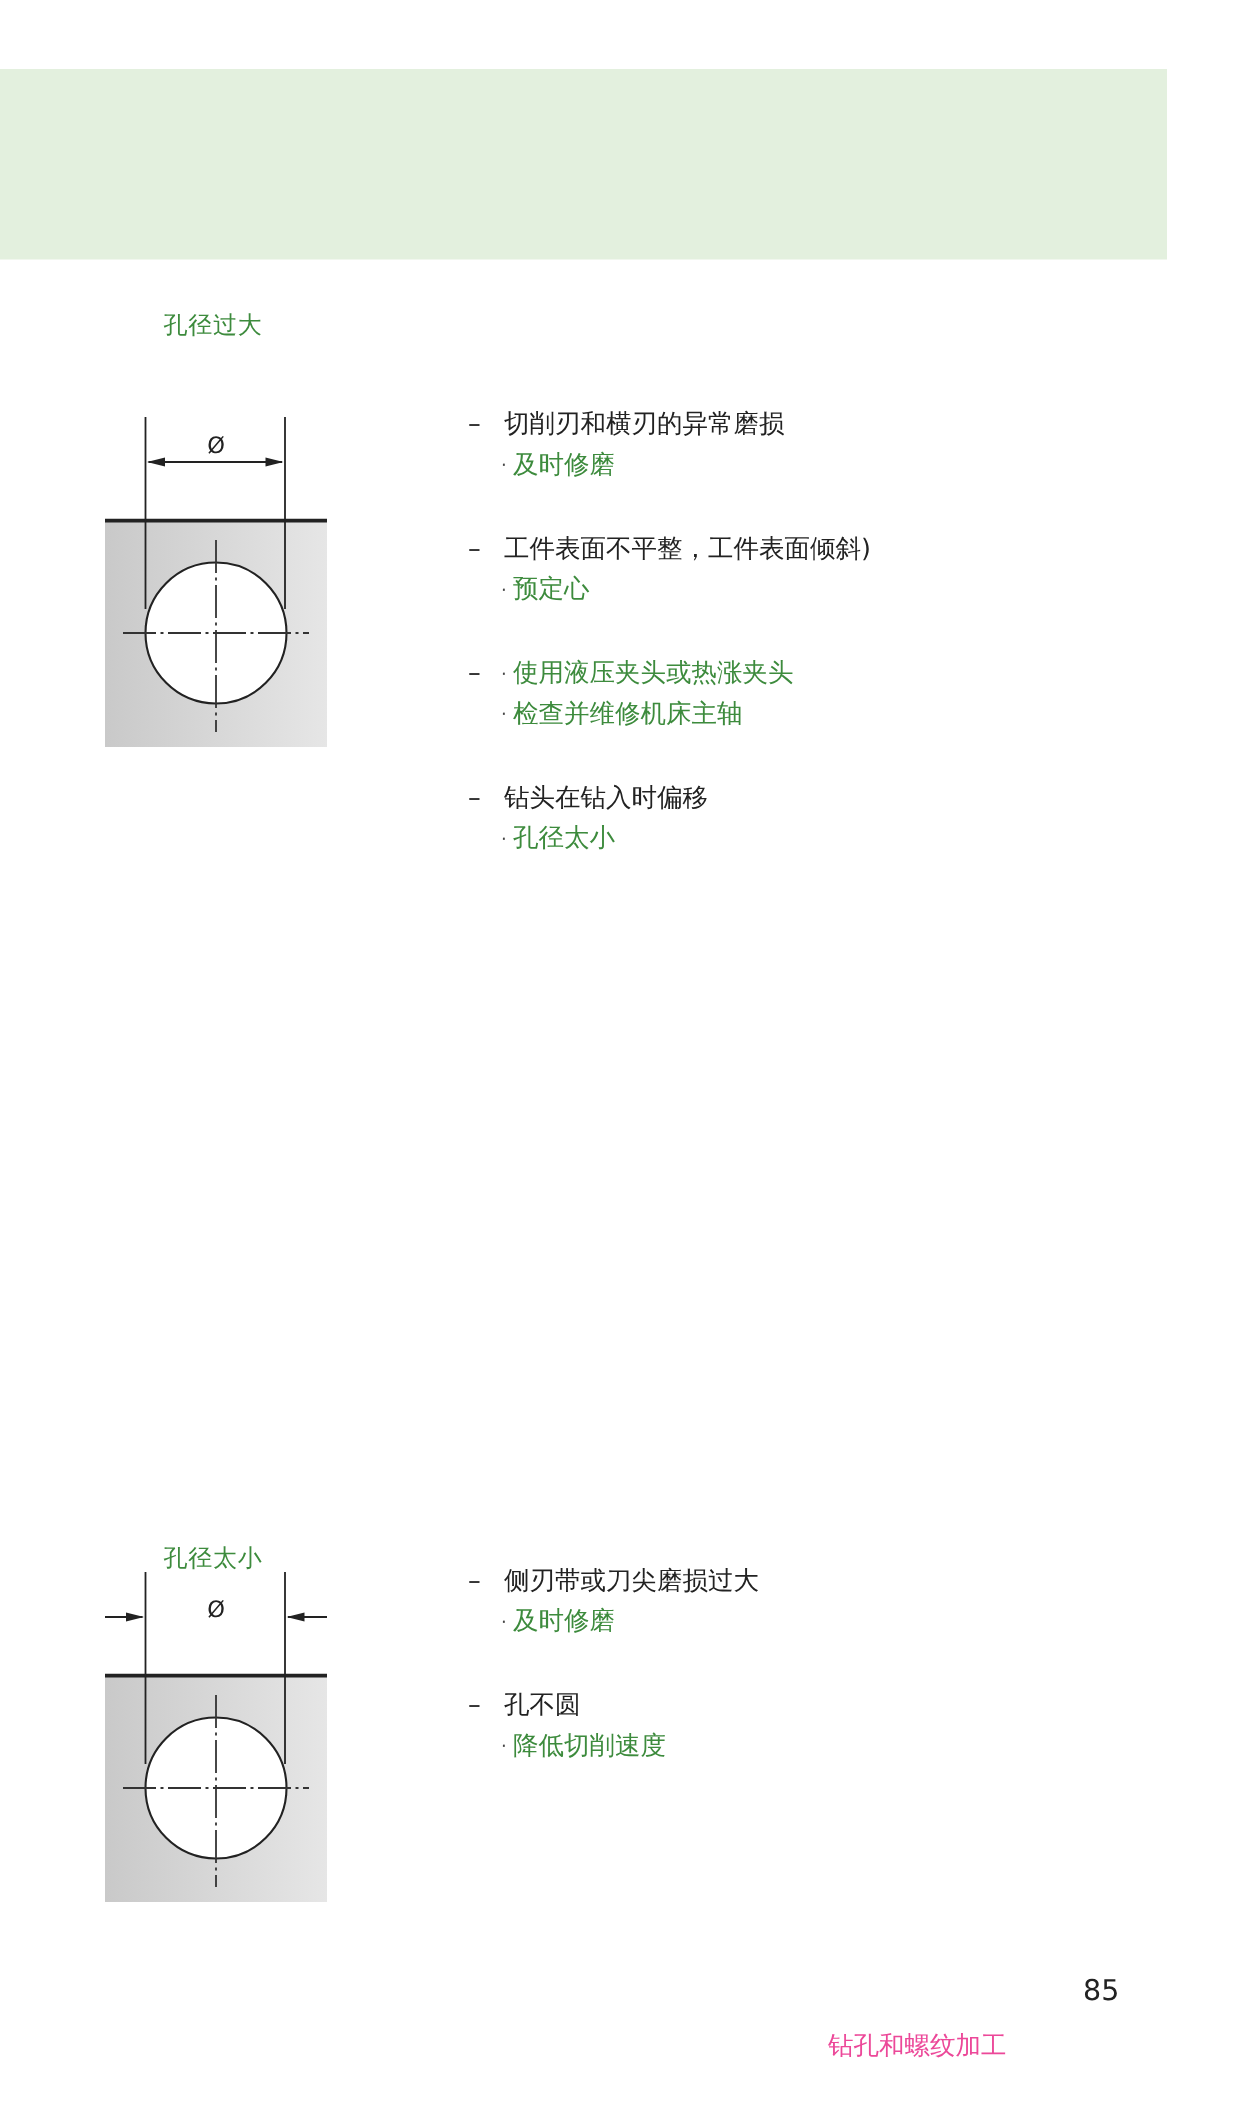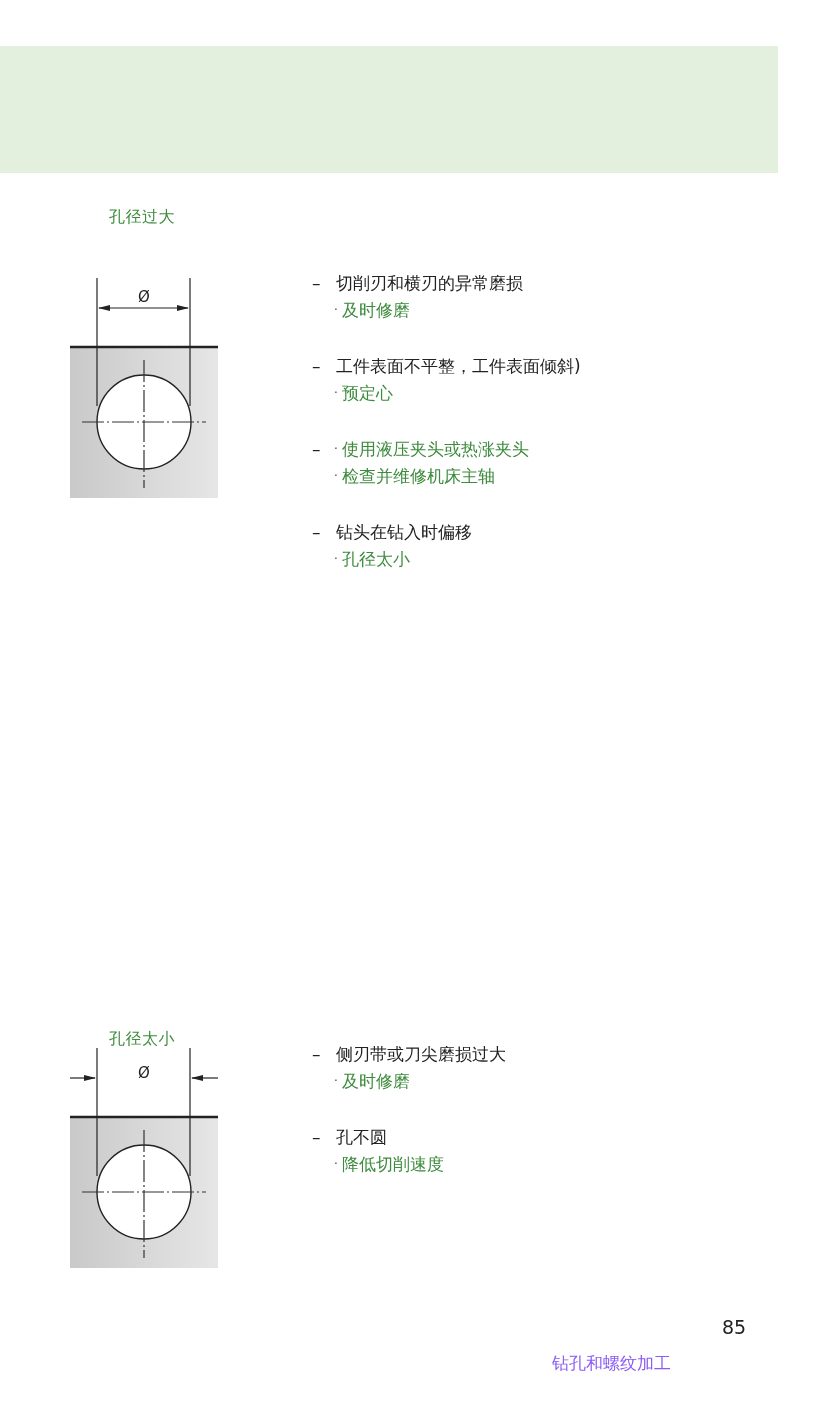--- a/index.html
+++ b/index.html
@@ -8,21 +8,21 @@
   .band { position:absolute; left:0; top:46px; width:778px; height:127px; background:#e3f0de; }
   .heading { position:absolute; left:70px; font-size:16px; color:#3d8b3d; letter-spacing:0.5px;margin-left:39px; }
   .diagram { position:absolute; left:60px; width:180px; }
   .items { position:absolute; left:312px; width:420px; }
   .item { position:relative; margin-bottom:29px; }
   .cause { position:relative; padding-left:24px; font-size:17px; line-height:27px; color:#222; }
   .dash { position:absolute; left:0; top:0; }
   .remedy { padding-left:22px; font-size:17px; line-height:27px; color:#3d8b3d; position:relative; }
   .dot { position:absolute; left:22px; top:0; color:#444; font-size:12px; }
   .remedy span.t { padding-left:8px;margin-top:40px; }
-  .footer { position:absolute; top:1352px; left:552px; font-size:17px; color:#8b5cf6; }
+  .footer { position:absolute; top:1352px; left:552px; font-size:17px; color:#ec4899; }
   .pagenum { position:absolute; top:1316px; left:722px; font-size:19px; color:#222; }
 </style>
 </head>
 <body>
 
 <div class="band"></div>
 
 <div class="heading" style="top:207px;">孔径过大</div>
 
 <div class="diagram" style="top:270px;">

